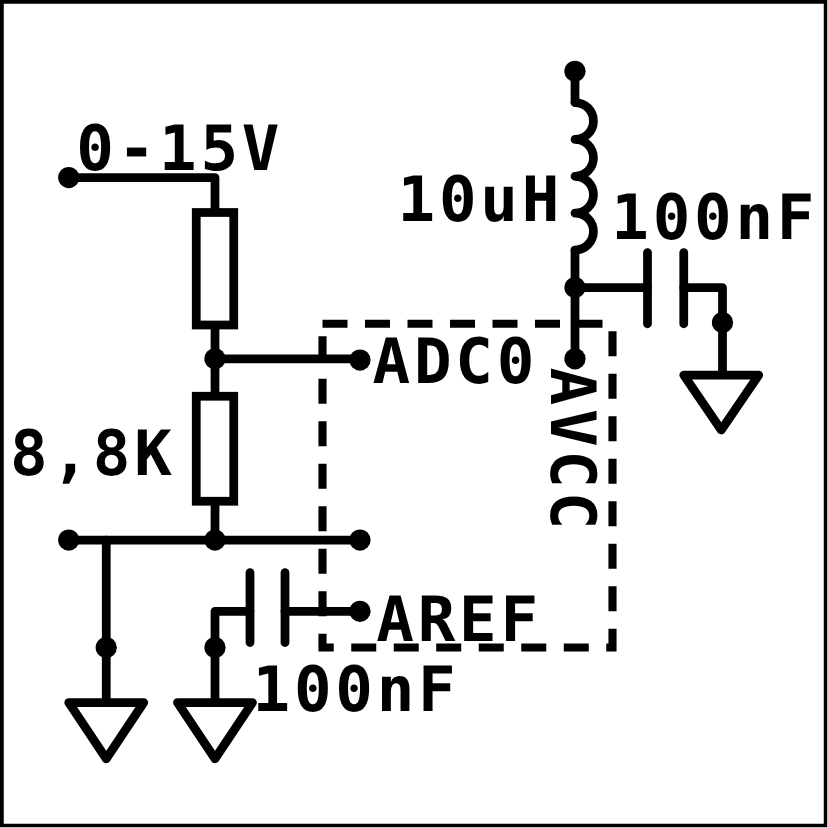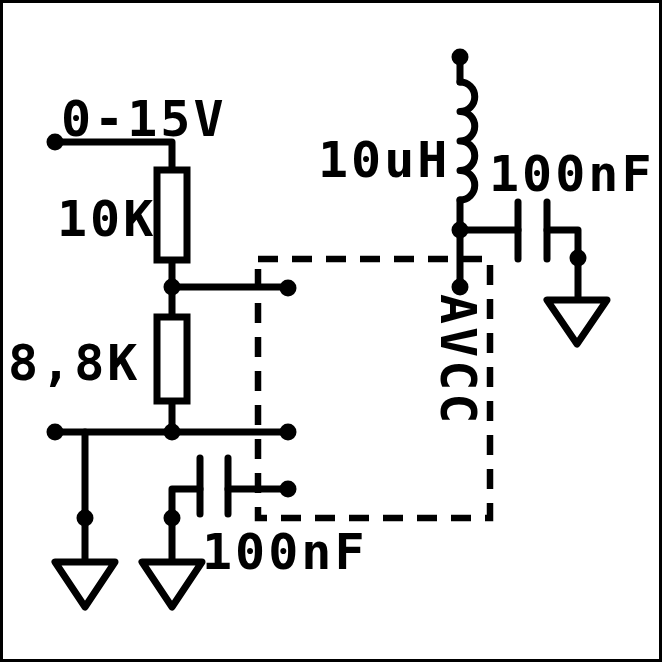--- a/index.html
+++ b/index.html
@@ -86,20 +86,21 @@
       <circle cx="172" cy="518" r="8.5"></circle>
       <circle cx="288" cy="489" r="8.5"></circle>
       <circle cx="460" cy="57" r="8.5"></circle>
       <circle cx="460" cy="230" r="8.5"></circle>
       <circle cx="460" cy="287" r="8.5"></circle>
       <circle cx="578" cy="258" r="8.5"></circle>
     </g>
   </svg>
 
   <div class="lbl" style="left:61px;  top:94px;">0-15V</div>
-  <div class="lbl" style="left:57px;  top:194px;">10K</div>
   <div class="lbl" style="left:8px;   top:338px;">8,8K</div>
   <div class="lbl" style="left:318px; top:135px;">10uH</div>
   <div class="lbl" style="left:489px; top:149px;">100nF</div>
   <div class="lbl" style="left:202px; top:527px;">100nF</div>
+  <div class="lbl" style="left:298px; top:264px;">ADC0</div>
+  <div class="lbl" style="left:301px; top:471px;">AREF</div>
   <div class="lbl vertical" style="left:483px; top:294px;">AVCC</div>
 
 </div>
 
 </body></html>

